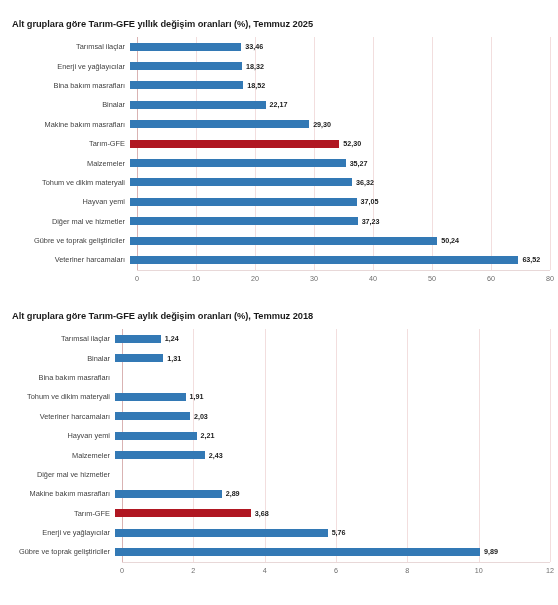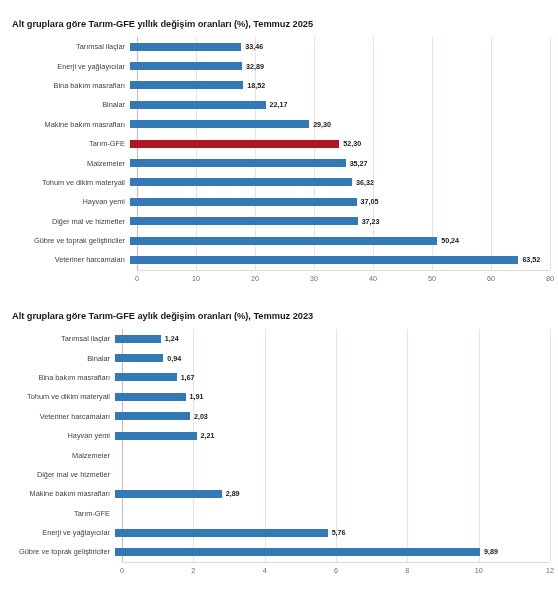--- a/index.html
+++ b/index.html
@@ -155,21 +155,21 @@
             <div class="cat-label">Tarımsal ilaçlar</div>
             <div class="bar-area">
               <div class="bar" style="width: 25.9857%;"></div>
               <span class="val">33,46</span>
             </div>
           </div>
           <div class="row">
             <div class="cat-label">Enerji  ve yağlayıcılar</div>
             <div class="bar-area">
               <div class="bar" style="width: 26.1714%;"></div>
-              <span class="val">32,89</span>
+              <span class="val">18,32</span>
             </div>
           </div>
           <div class="row">
             <div class="cat-label">Bina bakım masrafları</div>
             <div class="bar-area">
               <div class="bar" style="width: 26.4571%;"></div>
               <span class="val">18,52</span>
             </div>
           </div>
           <div class="row">
@@ -244,21 +244,21 @@
           <div class="tick" style="left: 42.8571%;">30</div>
           <div class="tick" style="left: 57.1429%;">40</div>
           <div class="tick" style="left: 71.4286%;">50</div>
           <div class="tick" style="left: 85.7143%; text-align: center;">60</div>
           <div class="tick" style="left: 100%;">80</div>
         </div>
     </div>
   </div>
 
   <div class="chart-block" id="chart2-block">
-    <div class="chart-title">Alt gruplara göre Tarım-GFE aylık değişim oranları (%), Temmuz 2023</div>
+    <div class="chart-title">Alt gruplara göre Tarım-GFE aylık değişim oranları (%), Temmuz 2018</div>
     <div class="plot" id="chart2">
       <div class="rows">
         <div class="grid">
             <div class="gridline axis0" style="left: 0%;"></div>
             <div class="gridline" style="left: 16.6667%;"></div>
             <div class="gridline" style="left: 33.3333%;"></div>
             <div class="gridline" style="left: 50%;"></div>
             <div class="gridline" style="left: 66.6667%;"></div>
             <div class="gridline" style="left: 83.3333%;"></div>
             <div class="gridline" style="left: 100%;"></div>
@@ -267,29 +267,25 @@
             <div class="cat-label">Tarımsal ilaçlar</div>
             <div class="bar-area">
               <div class="bar" style="width: 10.3333%;"></div>
               <span class="val">1,24</span>
             </div>
           </div>
           <div class="row">
             <div class="cat-label">Binalar</div>
             <div class="bar-area">
               <div class="bar" style="width: 10.9167%;"></div>
-              <span class="val">0,94</span>
+              <span class="val">1,31</span>
             </div>
           </div>
           <div class="row">
             <div class="cat-label">Bina bakım masrafları</div>
-            <div class="bar-area">
-              <div class="bar" style="width: 13.9167%;"></div>
-              <span class="val">1,67</span>
-            </div>
           </div>
           <div class="row">
             <div class="cat-label">Tohum ve dikim materyali</div>
             <div class="bar-area">
               <div class="bar" style="width: 15.9167%;"></div>
               <span class="val">1,91</span>
             </div>
           </div>
           <div class="row">
             <div class="cat-label">Veteriner harcamaları</div>
@@ -300,33 +296,41 @@
           </div>
           <div class="row">
             <div class="cat-label">Hayvan yemi</div>
             <div class="bar-area">
               <div class="bar" style="width: 18.4167%;"></div>
               <span class="val">2,21</span>
             </div>
           </div>
           <div class="row">
             <div class="cat-label">Malzemeler</div>
+            <div class="bar-area">
+              <div class="bar" style="width: 20.25%;"></div>
+              <span class="val">2,43</span>
+            </div>
           </div>
           <div class="row">
             <div class="cat-label">Diğer mal ve hizmetler</div>
           </div>
           <div class="row">
             <div class="cat-label">Makine bakım masrafları</div>
             <div class="bar-area">
               <div class="bar" style="width: 24.0833%;"></div>
               <span class="val">2,89</span>
             </div>
           </div>
           <div class="row">
             <div class="cat-label">Tarım-GFE</div>
+            <div class="bar-area">
+              <div class="bar highlight" style="width: 30.6667%;"></div>
+              <span class="val">3,68</span>
+            </div>
           </div>
           <div class="row">
             <div class="cat-label">Enerji  ve yağlayıcılar</div>
             <div class="bar-area">
               <div class="bar" style="width: 48%;"></div>
               <span class="val">5,76</span>
             </div>
           </div>
           <div class="row">
             <div class="cat-label">Gübre ve toprak geliştiriciler</div>

